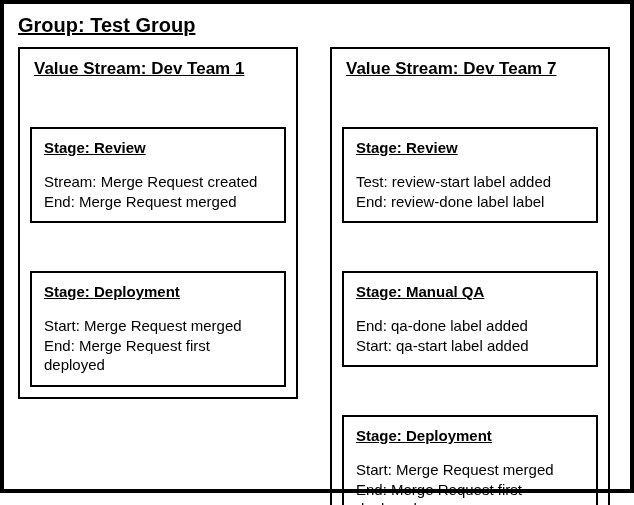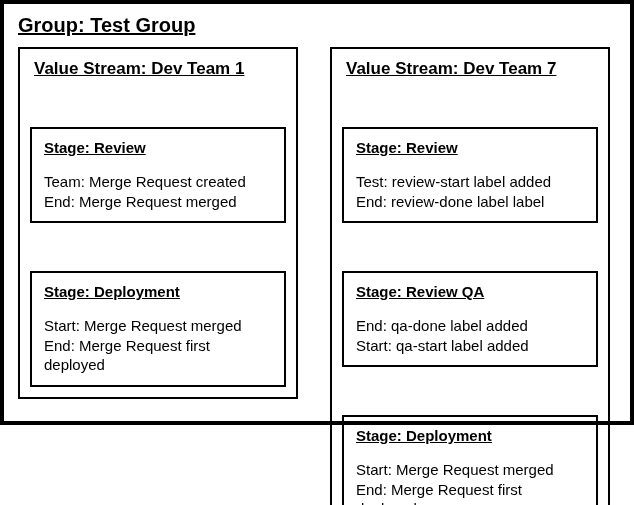--- a/index.html
+++ b/index.html
@@ -9,21 +9,21 @@
     }
     body {
       font-family: Arial, Helvetica, sans-serif;
       width: 634px;
       height: 505px;
       background: #fff;
     }
     .outer {
       border: 4px solid #000;
       width: 634px;
-      height: 425px;
+      height: 493px;
       padding: 10px 14px;
       position: relative;
     }
     .group-title {
       font-size: 20px;
       font-weight: bold;
       text-decoration: underline;
       margin-bottom: 10px;
     }
     .streams {
@@ -68,42 +68,42 @@
 
 <div class="outer">
   <div class="group-title">Group: Test Group</div>
   <div class="streams">
 
     <div class="stream">
       <div class="stream-title">Value Stream: Dev Team 1</div>
 
       <div class="stage">
         <div class="stage-title">Stage: Review</div>
-        <div class="stage-line">Team: Merge Request created</div>
+        <div class="stage-line">Stream: Merge Request created</div>
         <div class="stage-line">End: Merge Request merged</div>
       </div>
 
       <div class="stage">
         <div class="stage-title">Stage: Deployment</div>
         <div class="stage-line">Start: Merge Request merged</div>
         <div class="stage-line">End: Merge Request first deployed</div>
       </div>
     </div>
 
     <div class="stream">
       <div class="stream-title">Value Stream: Dev Team 7</div>
 
       <div class="stage">
         <div class="stage-title">Stage: Review</div>
         <div class="stage-line">Test: review-start label added</div>
         <div class="stage-line">End: review-done label label</div>
       </div>
 
       <div class="stage">
-        <div class="stage-title">Stage: Review QA</div>
+        <div class="stage-title">Stage: Manual QA</div>
         <div class="stage-line">End: qa-done label added</div>
         <div class="stage-line">Start: qa-start label added</div>
       </div>
 
       <div class="stage">
         <div class="stage-title">Stage: Deployment</div>
         <div class="stage-line">Start: Merge Request merged</div>
         <div class="stage-line">End: Merge Request first deployed</div>
       </div>
     </div>

